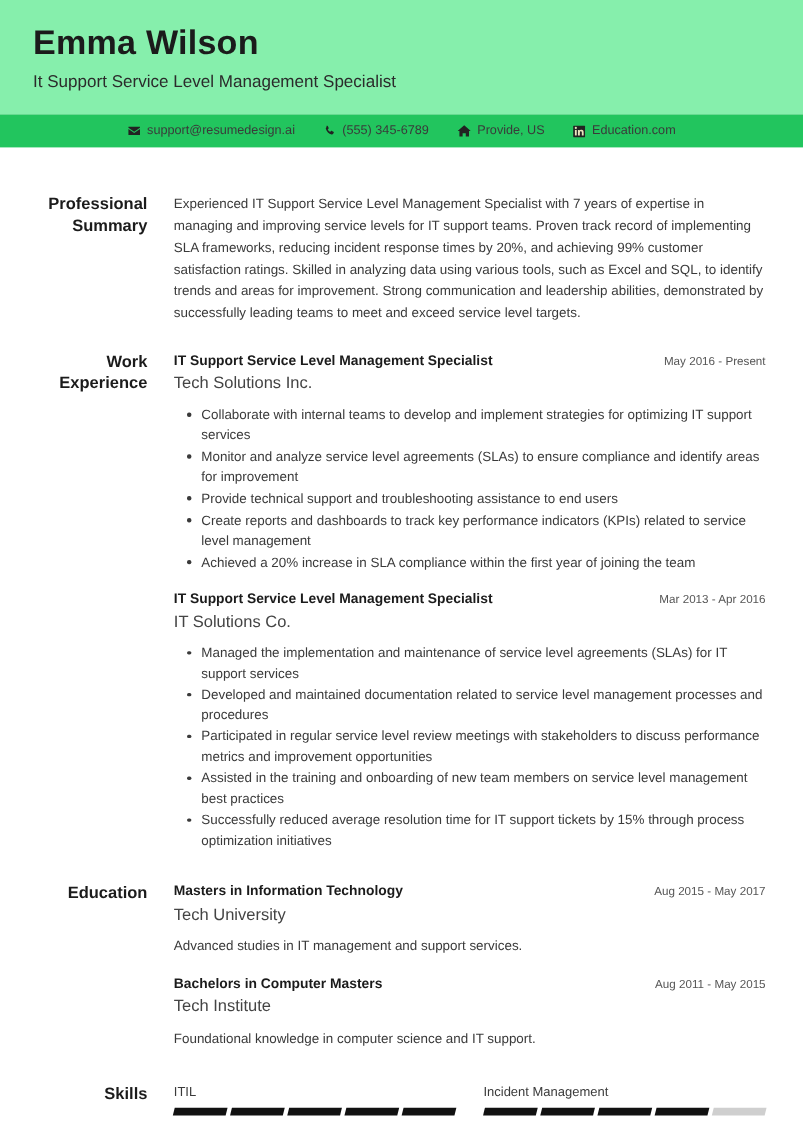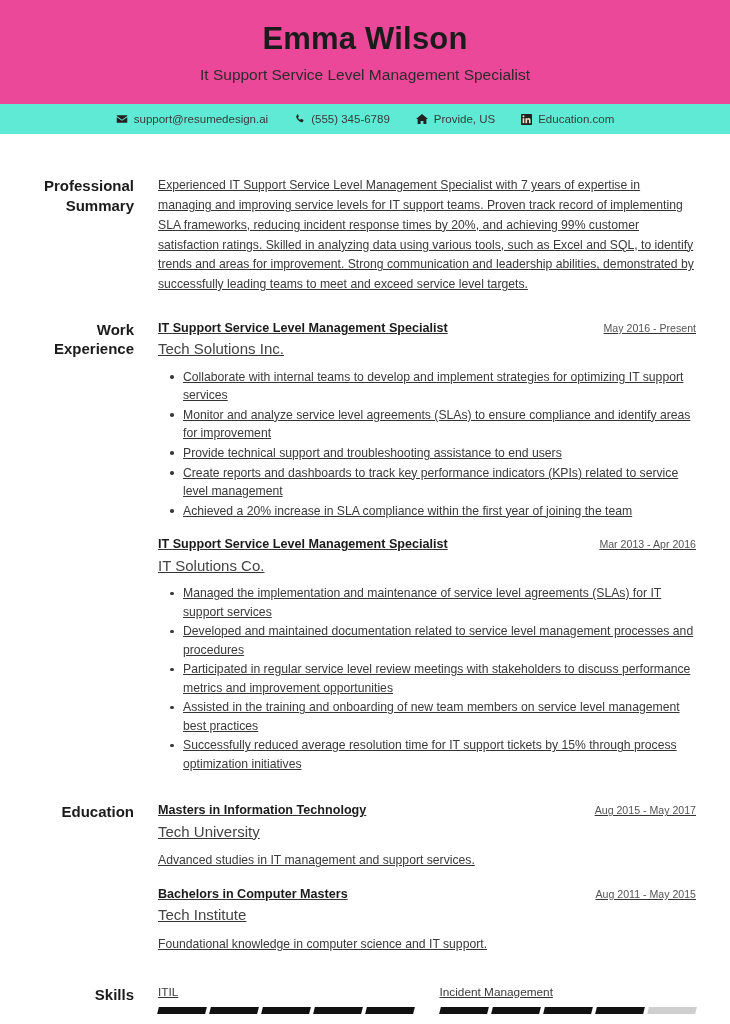--- a/index.html
+++ b/index.html
@@ -10,39 +10,39 @@
   body {
     width: 730px;
     height: 1024px;
     font-family: "Liberation Sans", sans-serif;
     color: #333333;
     overflow: hidden;
   }
 
   
   .hdr-name-band {
-    background: #ec4899;
+    background: #86efac;
     padding: 22px 30px 20px 30px;
-    text-align: center;
+    text-align: left;
   }
   .hdr-name {
     font-size: 31px;
     font-weight: bold;
     color: #1b1b1b;
     letter-spacing: .2px;
     line-height: 1.12;
   }
   .hdr-title {
     margin-top: 9px;
     font-size: 15.5px;
     color: #2b2b2b;
     line-height: 1.2;
   }
   .hdr-contact-band {
-    background: #5eead4;
+    background: #22c55e;
     padding: 9px 10px 9px 10px;
     display: flex;
     justify-content: center;
     align-items: center;
     gap: 26px;
     flex-wrap: wrap;
   }
   .contact-item {
     display: flex;
     align-items: center;
@@ -66,21 +66,20 @@
     padding-right: 18px;
     font-size: 15px;
     font-weight: bold;
     color: #1b1b1b;
     line-height: 1.28;
   }
   .sec-body {
     flex: 1 1 auto;
     min-width: 0;
     padding-left: 6px;
-    text-decoration: underline;
   }
 
   
   .summary-sec { padding-top: 42px; }
   .summary-text {
     font-size: 12.2px;
     line-height: 1.62;
     color: #3a3a3a;
     text-align: left;
   }

